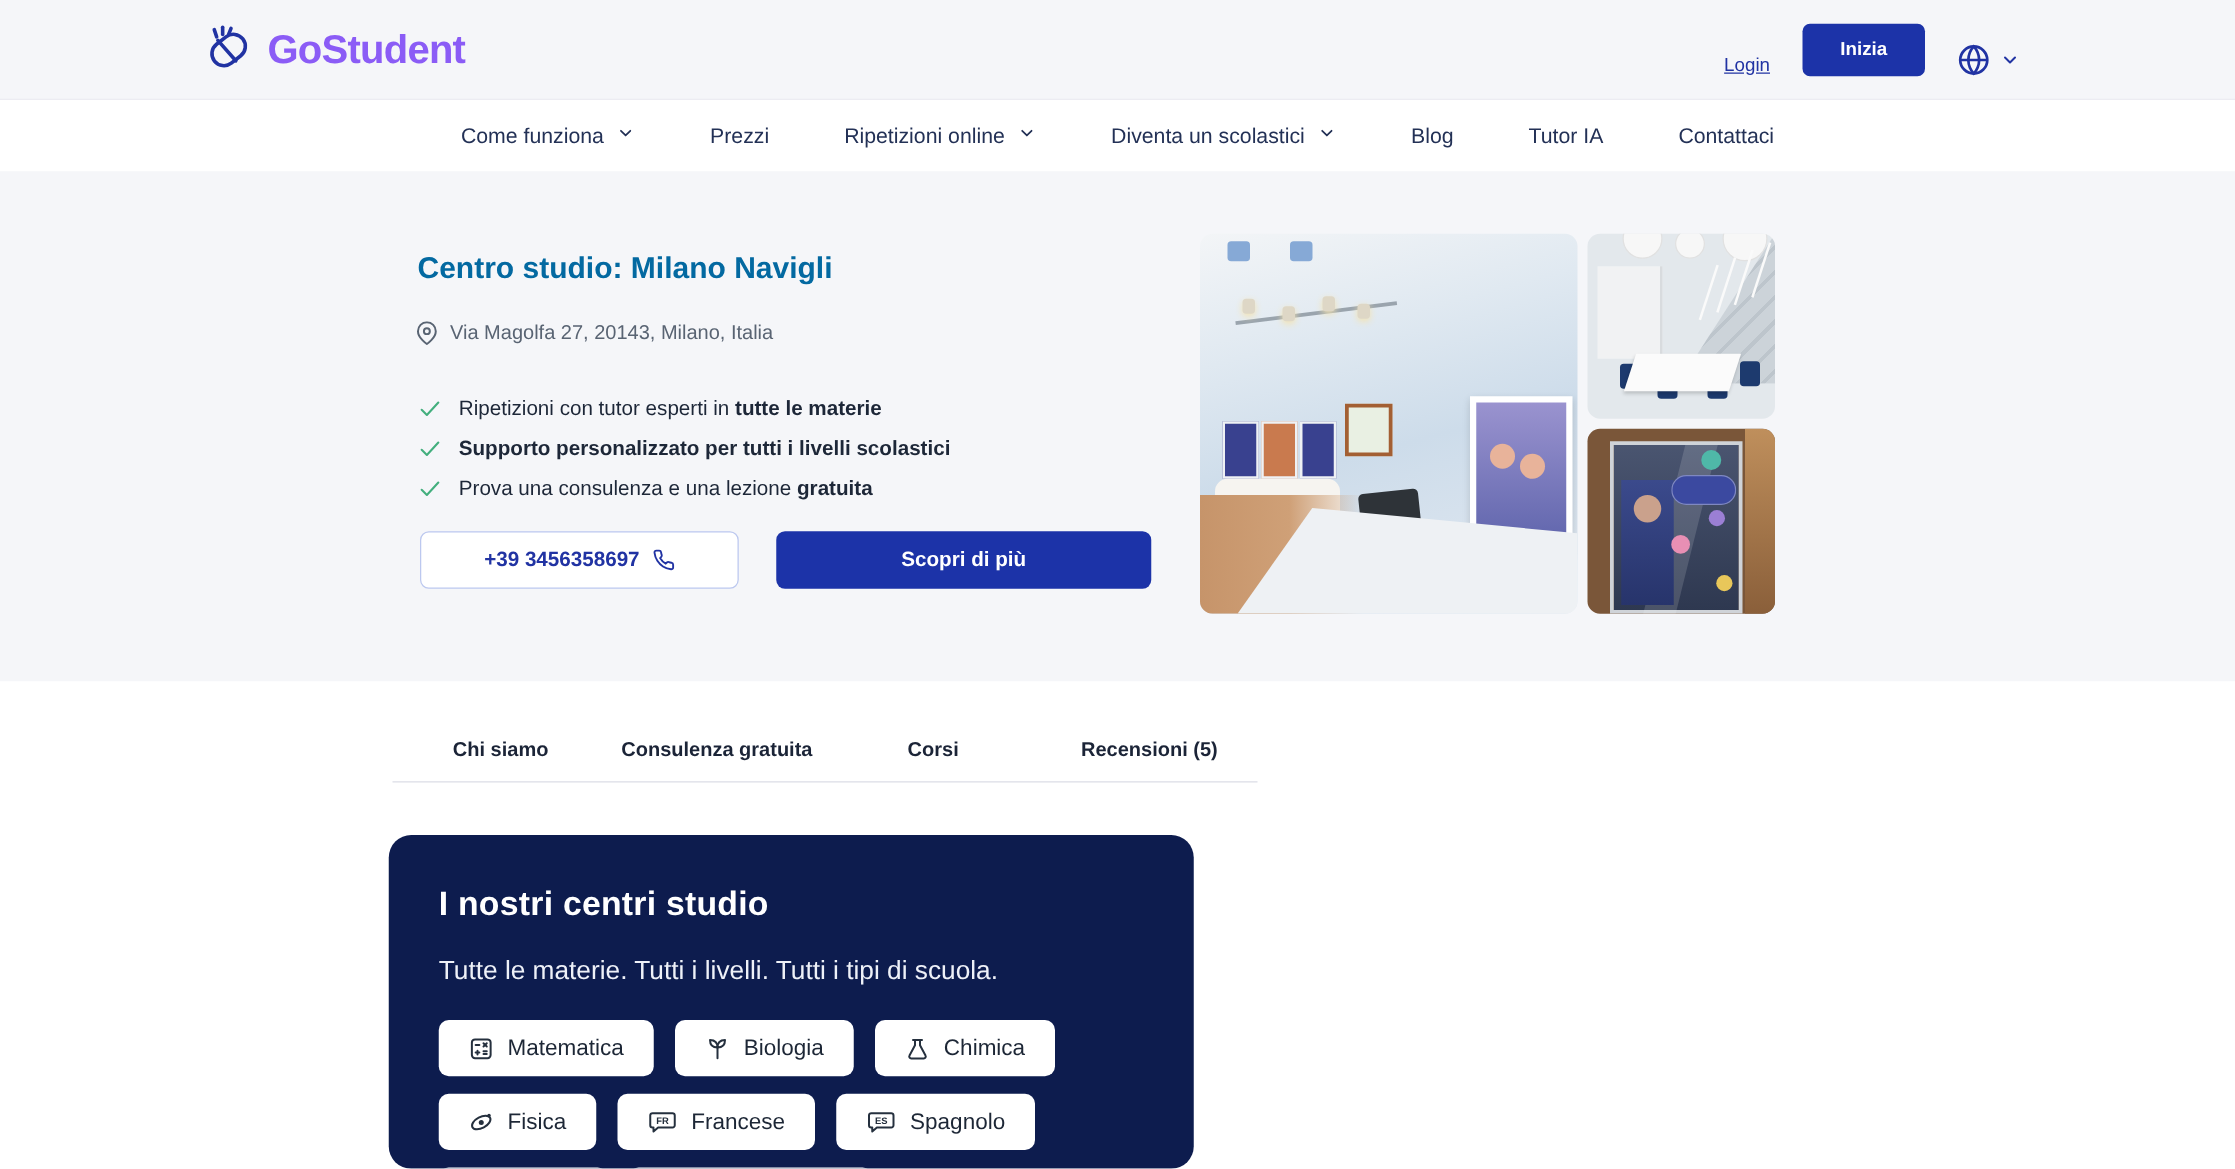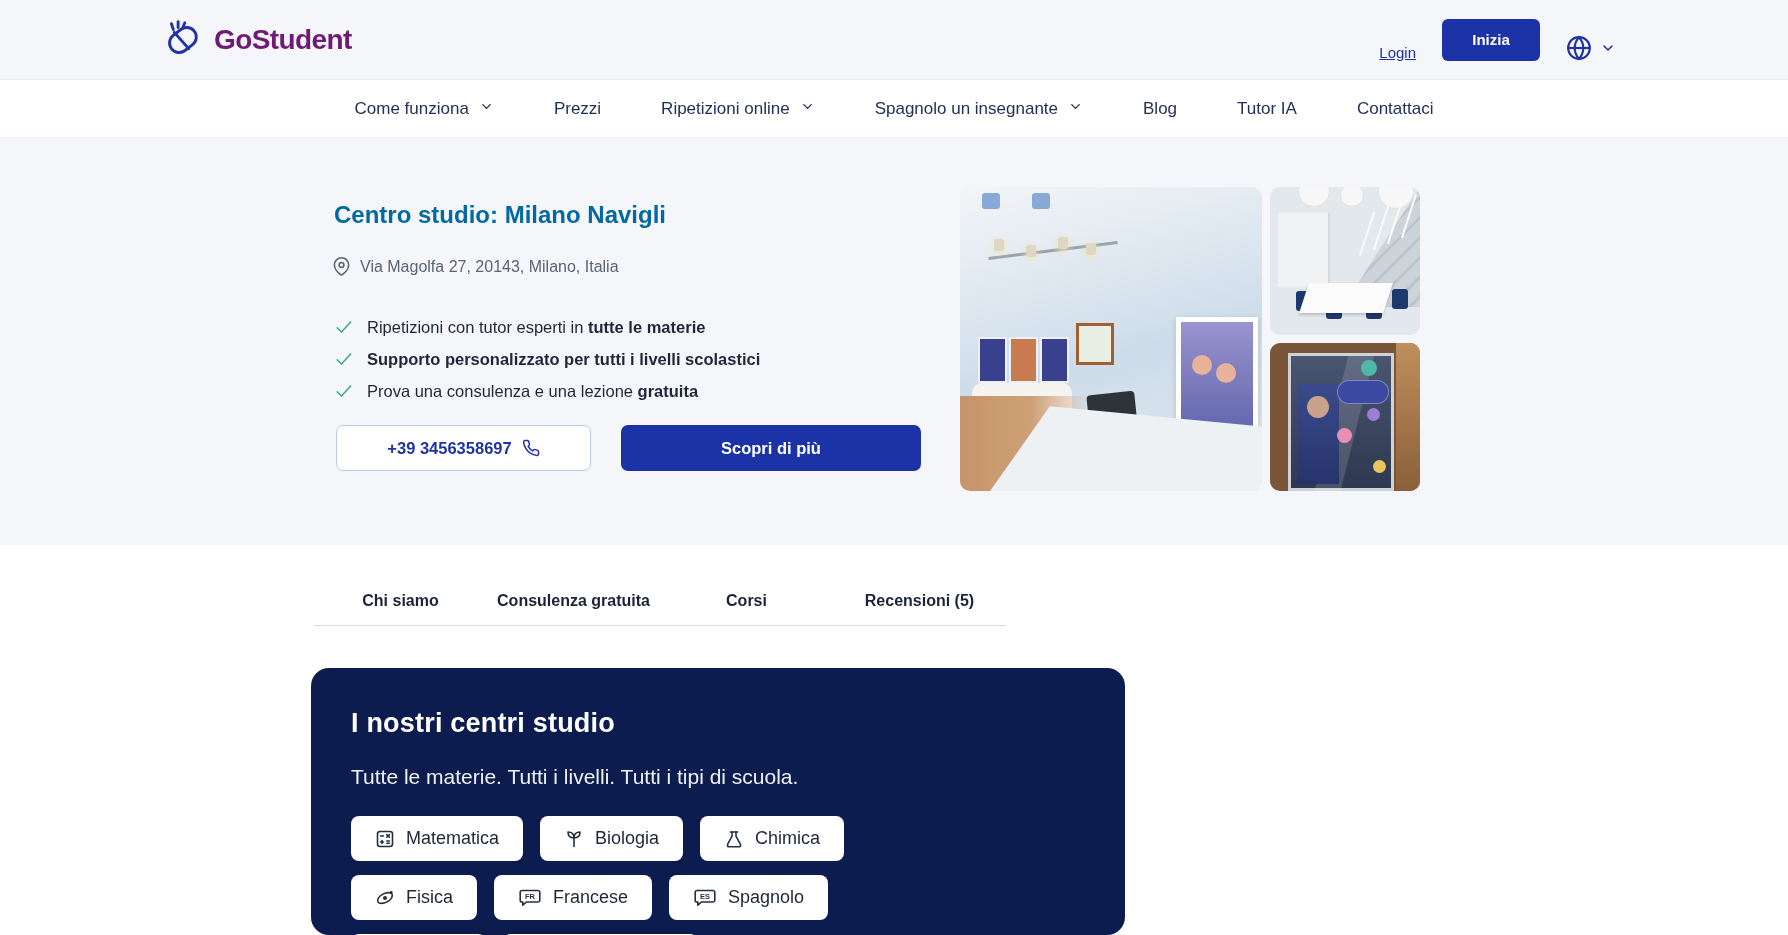--- a/index.html
+++ b/index.html
@@ -4,21 +4,21 @@
 <style>
   html,body{margin:0;padding:0;background:#fff;}
   .page{position:relative;width:1788px;height:935px;overflow:hidden;background:#fff;
         font-family:"Liberation Sans",sans-serif;-webkit-font-smoothing:antialiased;}
 
   
   .hdr{position:absolute;top:0;left:0;width:100%;height:80px;background:#f5f6f9;
        border-bottom:1px solid #ececf2;display:flex;align-items:center;
        justify-content:space-between;padding:0 172px 0 158px;box-sizing:border-box;}
   .logo{display:flex;align-items:center;gap:10px;cursor:pointer;}
-  .logo-text{color:#701a75;font-size:28px;font-weight:700;letter-spacing:-0.6px;}
+  .logo-text{color:#8b5cf6;font-size:32px;font-weight:700;letter-spacing:-0.6px;}
   .hdr-right{display:flex;align-items:flex-end;gap:26px;}
   .login{color:#2133a3;font-size:15px;font-weight:500;text-decoration:underline;cursor:pointer;}
   .btn-inizia{width:98px;height:42px;background:#1c33a8;color:#fff;border:none;border-radius:6px;
        font-family:inherit;font-size:15px;font-weight:700;cursor:pointer;}
   .lang{display:flex;align-items:center;gap:8px;cursor:pointer;color:#2133a3;}
 
   
   .nav{position:absolute;top:81px;left:0;width:100%;height:56px;background:#fff;
        display:flex;align-items:center;justify-content:center;gap:60px;}
   .nav-item{display:flex;align-items:flex-start;gap:10px;font-size:17px;color:#233156;cursor:pointer;}
@@ -80,21 +80,21 @@
       box-shadow:inset 0 0 0 1px rgba(255,255,255,.35);}
   .dot{border-radius:50%;}
   .warm{right:0;top:0;width:24px;height:100%;background:linear-gradient(180deg,#bf8f5c,#8a5f3a);}
 
   
   .tabs{position:absolute;left:314px;top:592px;width:692px;display:flex;
         border-bottom:1px solid #dbdde6;padding-bottom:15px;}
   .tab{flex:1;text-align:center;font-size:16px;font-weight:600;color:#1b2437;cursor:pointer;}
 
   
-  .card{position:absolute;left:311px;top:668px;width:814px;height:267px;background:#0d1c4e;
+  .card{position:absolute;left:311px;top:668px;width:644px;height:267px;background:#0d1c4e;
         border-radius:18px;box-sizing:border-box;padding:40px 40px 0 40px;overflow:hidden;}
   .card h2{margin:0;font-size:27px;font-weight:700;color:#fff;letter-spacing:.2px;}
   .card .sub{margin:26px 0 0 0;font-size:21px;font-weight:400;color:#eef1f8;}
   .subjects{margin-top:27px;display:flex;flex-wrap:wrap;gap:14px 17px;width:620px;}
   .subj{display:inline-flex;align-items:center;gap:11px;height:45px;padding:0 24px;background:#fff;
         border:none;border-radius:8px;font-family:inherit;font-size:18px;font-weight:500;color:#1d2736;cursor:pointer;}
   .subj svg{flex:0 0 auto;}
   .subj-ghost{height:45px;background:#fff;border:none;border-radius:8px;cursor:pointer;}
   .g1{width:135px;} .g2{width:195px;}
 
@@ -142,21 +142,21 @@
     <div class="nav-item">
       <span>Prezzi</span>
     </div>
     <div class="nav-item">
       <span>Ripetizioni online</span>
       <svg width="15" height="15" viewBox="0 0 24 24" fill="none" stroke="#233156" stroke-width="2.2" stroke-linecap="round" stroke-linejoin="round">
           <polyline points="6 9 12 15 18 9"></polyline>
         </svg>
     </div>
     <div class="nav-item">
-      <span>Spagnolo un insegnante</span>
+      <span>Diventa un scolastici</span>
       <svg width="15" height="15" viewBox="0 0 24 24" fill="none" stroke="#233156" stroke-width="2.2" stroke-linecap="round" stroke-linejoin="round">
           <polyline points="6 9 12 15 18 9"></polyline>
         </svg>
     </div>
     <div class="nav-item">
       <span>Blog</span>
     </div>
     <div class="nav-item">
       <span>Tutor IA</span>
     </div>

